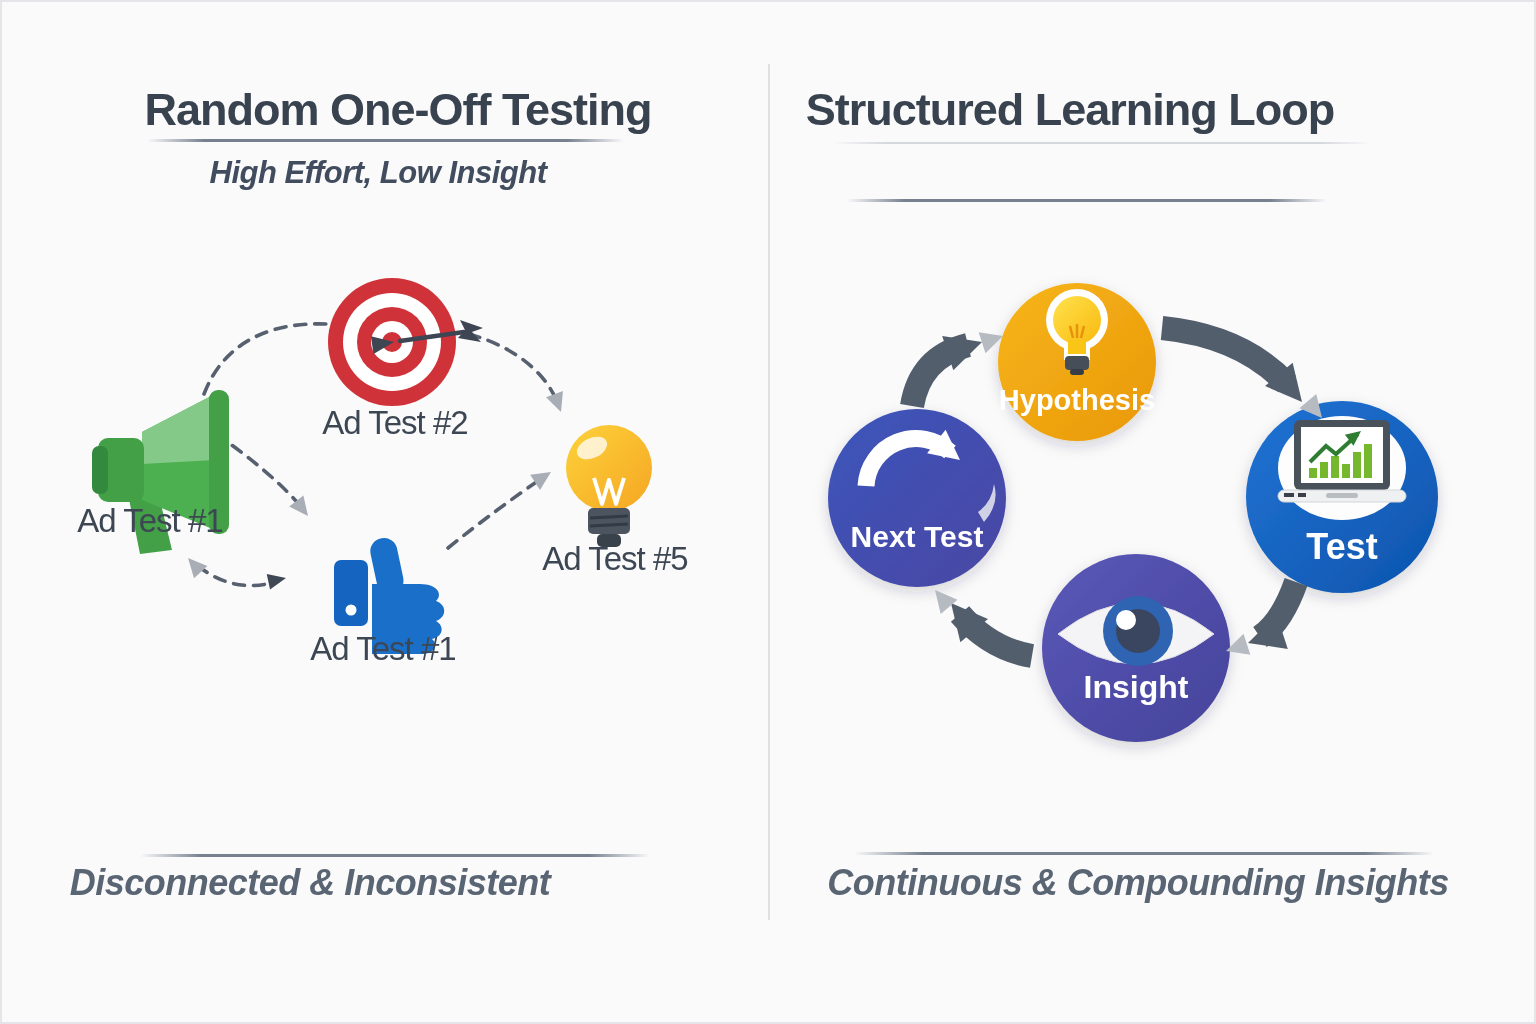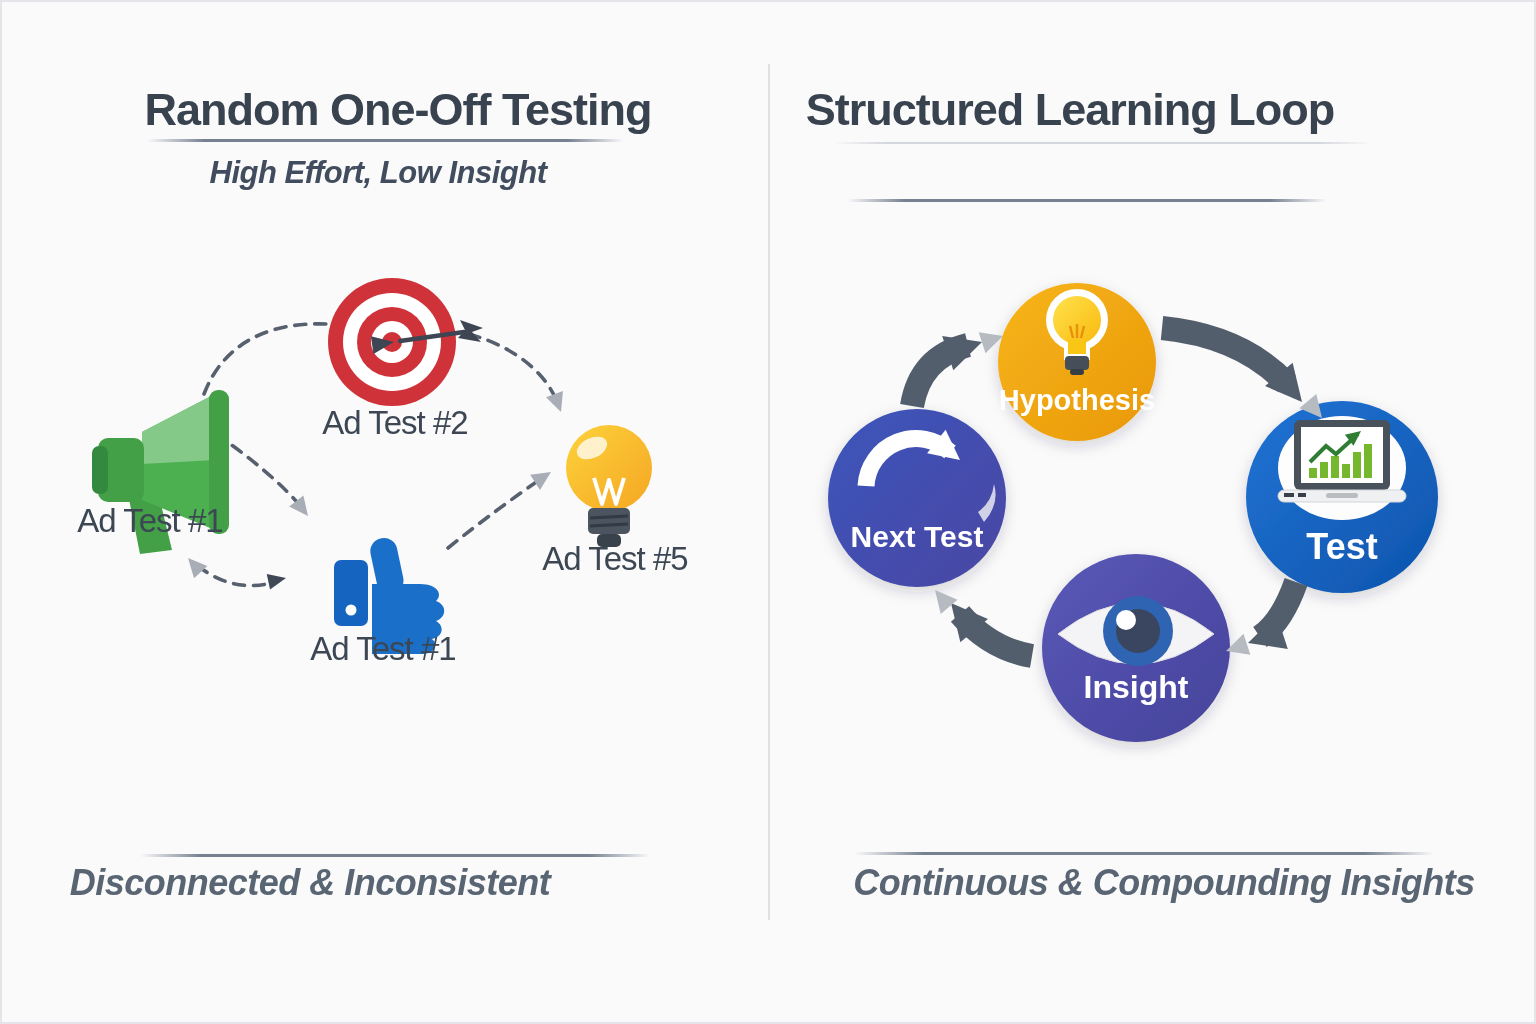--- a/index.html
+++ b/index.html
@@ -216,15 +216,15 @@
       <polygon points="0,0 -30,-15 -30,15" fill="#ffffff" transform="translate(190,218) rotate(38)"></polygon>
       <path d="M 208 270 Q 222 260 224 242 Q 230 262 214 280 Z" fill="#e9e9f2" opacity="0.85"></path>
     </g>
     <text x="147" y="305" font-size="30" text-anchor="middle">Next Test</text>
   </svg>
 
   <div class="abs rule rule-dark" style="left:138px;top:852px;width:510px;height:2.5px;"></div>
   <div class="abs caption" style="left:0;top:860px;width:616px;">Disconnected &amp; Inconsistent</div>
 
   <div class="abs rule rule-dark" style="left:852px;top:850px;width:580px;height:2.5px;"></div>
-  <div class="abs caption" style="left:812px;top:860px;width:700px;">Continuous &amp; Compounding Insights</div>
+  <div class="abs caption" style="left:786px;top:860px;width:700px;">Continuous &amp; Compounding Insights</div>
 
 </div>
 
 </body></html>

